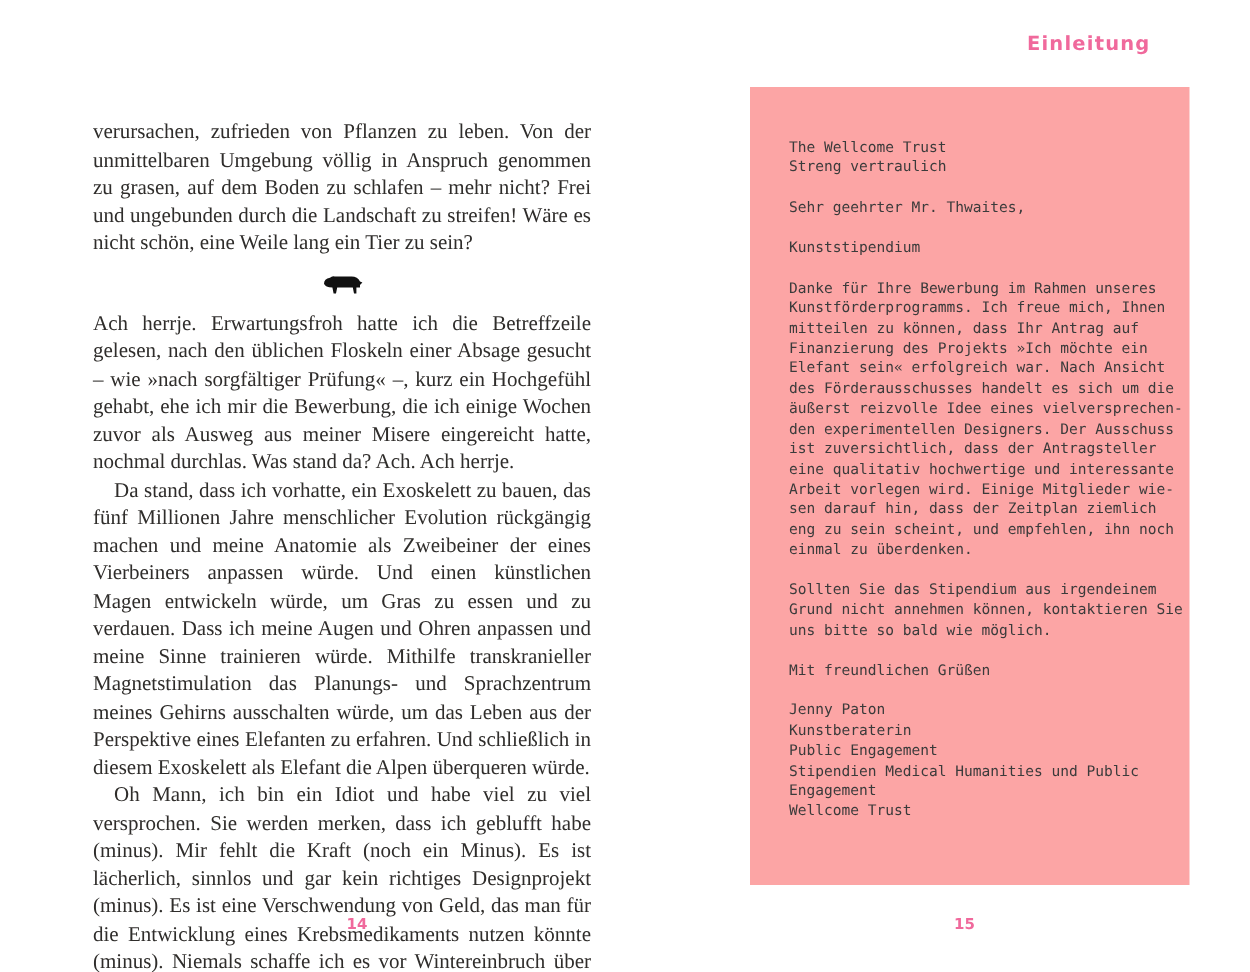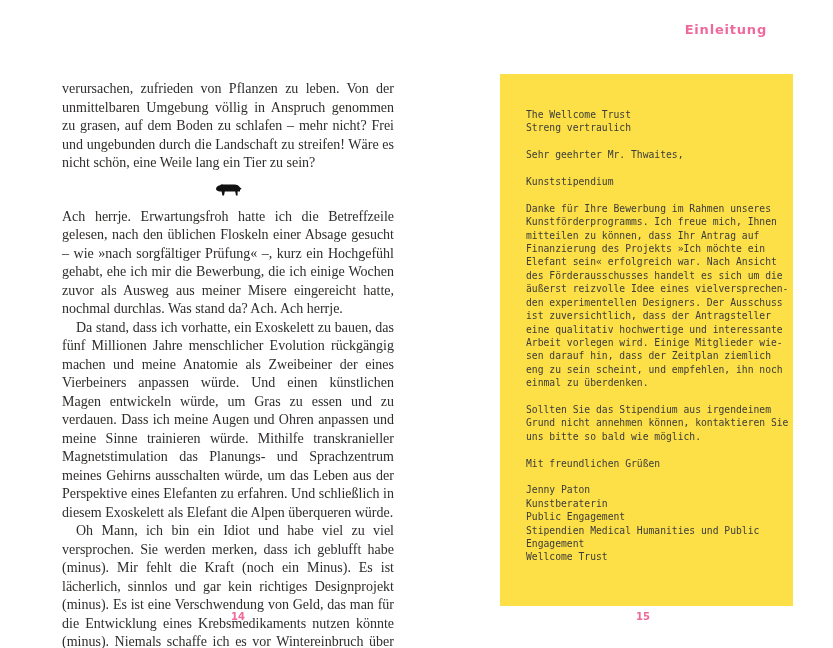--- a/index.html
+++ b/index.html
@@ -18,22 +18,22 @@
     color:#2f2d2b; font-size:14px; line-height:18.5px;
     text-align:justify; hyphens:auto;
   }
   .left-column p { margin:0; }
   .left-column p.indent { text-indent:14px; }
   .divider { display:flex; justify-content:center; align-items:center; margin:9px 0 10px; }
   .divider.second { margin:13px 0 14px; }
   .divider svg { height:16px; width:auto; display:block; }
   .closing { text-align:center; }
   .letter-box {
-    position:absolute; left:500px; top:74px; width:303px; height:532px;
-    background:#fde047;
+    position:absolute; left:500px; top:58px; width:303px; height:532px;
+    background:#fca5a5;
   }
   .letter {
     font-family:"DejaVu Sans Mono", monospace;
     font-size:9.7px; line-height:13.4px; white-space:pre;
     color:#3b3b3b; padding:34px 8px 0 26px; overflow:hidden;
   }
   .folio {
     position:absolute; top:611px; width:60px; text-align:right;
     font-family:"DejaVu Sans", sans-serif; font-weight:bold;
     font-size:10px; color:#f0699c;

